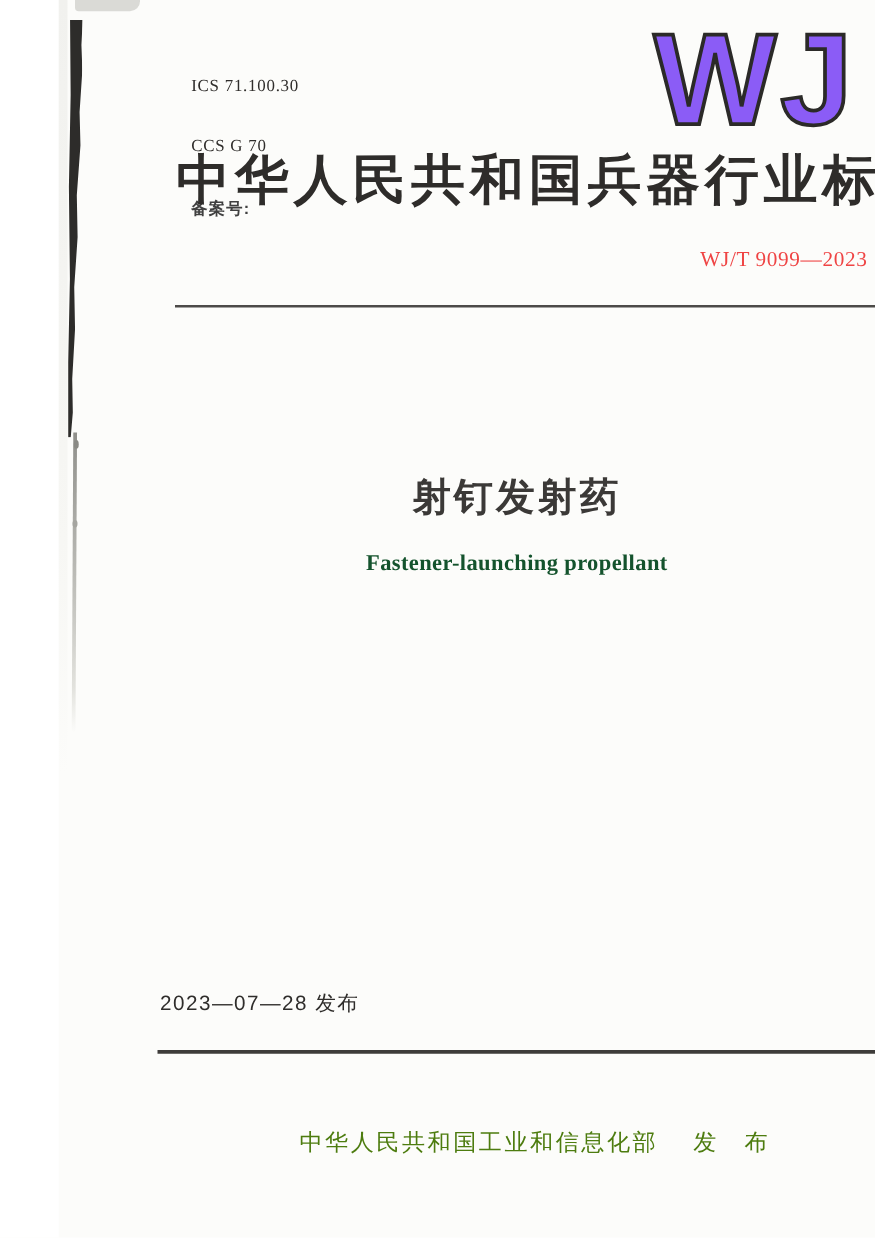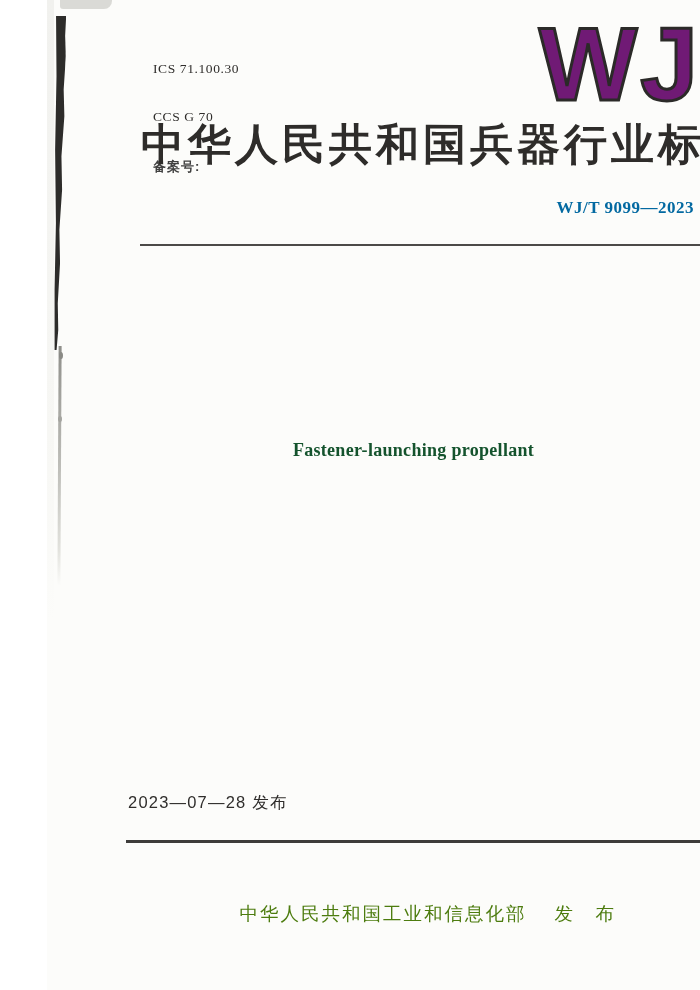--- a/index.html
+++ b/index.html
@@ -58,38 +58,38 @@
     white-space:pre;
   }
   .meta .record{
     font-family:"Liberation Sans",sans-serif;
     font-weight:bold;font-size:13px;
     letter-spacing:1px;color:#404040;
     margin-top:2px;
   }
   
   .logo{
-    position:absolute;left:492px;top:12px;
+    position:absolute;left:476px;top:12px;
     font-family:"Liberation Sans",sans-serif;
     font-size:104px;line-height:1;font-weight:bold;
-    letter-spacing:3px;color:#701a75;
+    letter-spacing:3px;color:#8b5cf6;
     -webkit-text-stroke:3px #2b2a28;
   }
   
   .std-title{
     position:absolute;left:94px;top:121px;
     font-size:43px;font-weight:bold;line-height:1.1;
     letter-spacing:4px;white-space:nowrap;
     color:#2e2c2a;
   }
   .std-number{
     position:absolute;right:53px;top:198px;
     font-family:"Liberation Serif",serif;
-    font-weight:bold;font-size:17px;
-    letter-spacing:.5px;color:#0369a1;
+    font-weight:normal;font-size:17px;
+    letter-spacing:.5px;color:#ef4444;
   }
   .rule-top{
     position:absolute;left:93px;top:244px;width:562px;height:2px;
     background:#4c4a48;
   }
   
   .content-center{
     position:absolute;left:80px;right:47px;text-align:center;
   }
   .doc-title-cn{
@@ -138,20 +138,21 @@
     <div>CCS G 70</div>
     <div class="record">备案号:</div>
   </div>
 
   <div class="logo">WJ</div>
 
   <div class="std-title">中华人民共和国兵器行业标准</div>
   <div class="std-number">WJ/T 9099—2023</div>
   <div class="rule-top"></div>
 
+  <div class="content-center doc-title-cn">射钉发射药</div>
   <div class="content-center doc-title-en">Fastener-launching propellant</div>
 
   <div class="dates">
     <span>2023—07—28 发布</span>
   </div>
   <div class="rule-bottom"></div>
   <div class="content-center publisher">
     <span>中华人民共和国工业和信息化部</span><span class="gap"></span><span>发　布</span>
   </div>
 

